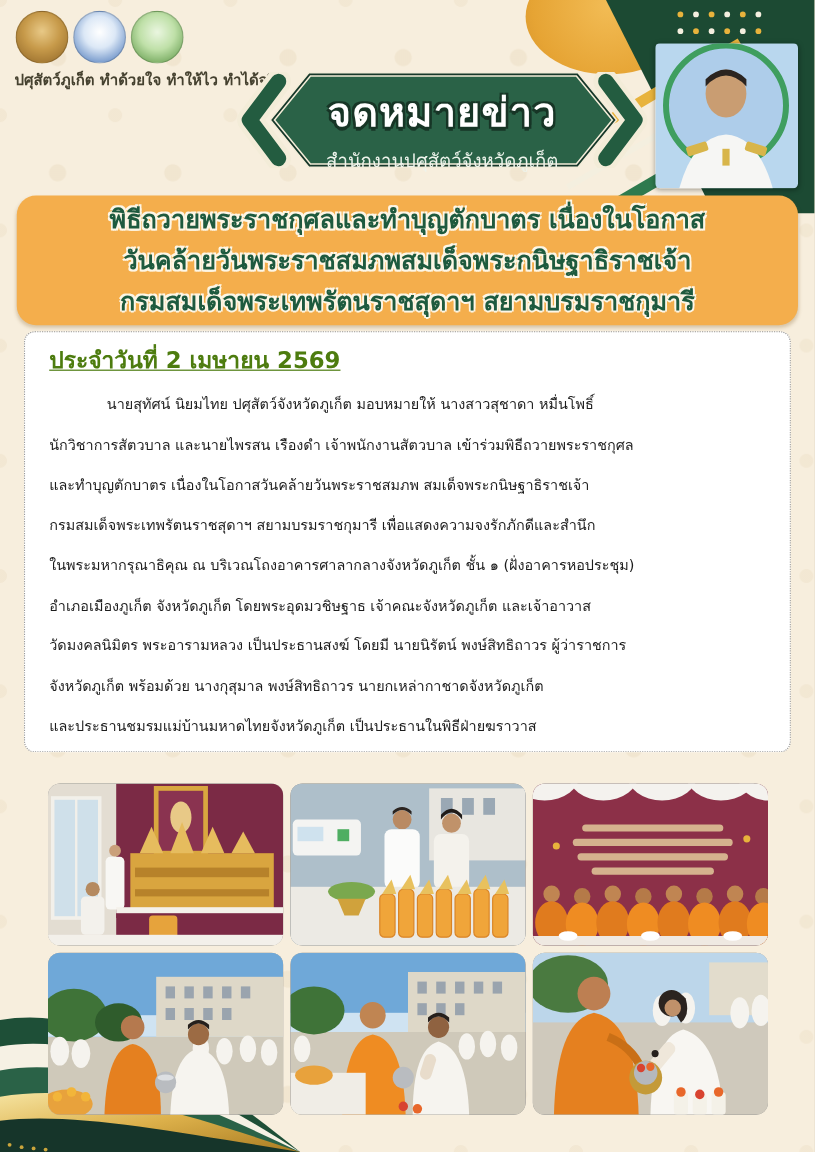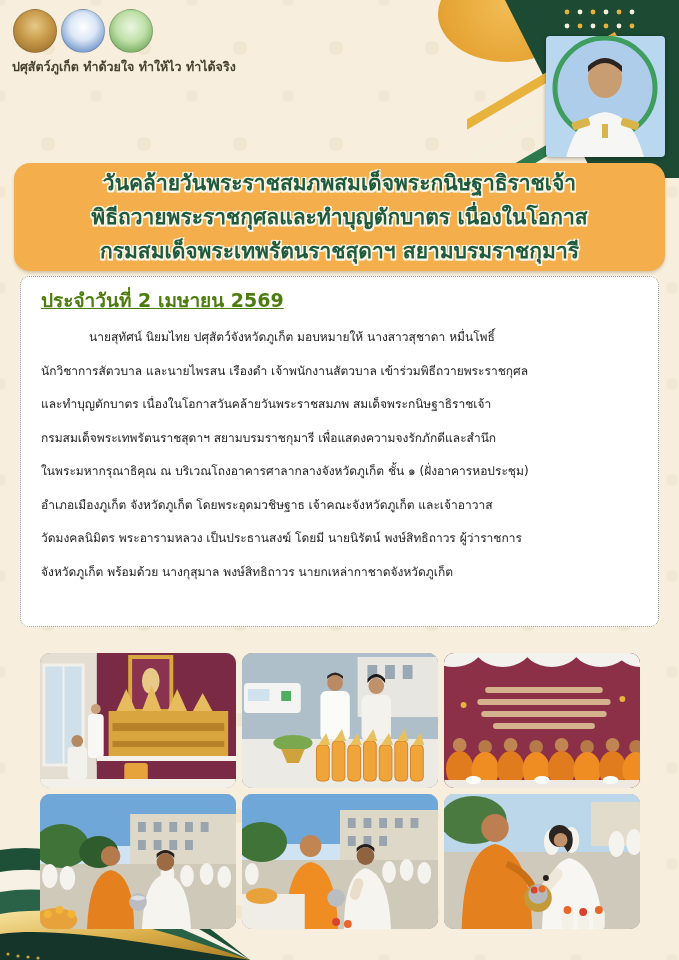--- a/index.html
+++ b/index.html
@@ -97,50 +97,65 @@
   </div>
 
   <div class="abs logos">
     <div class="logo logo-dld"></div>
     <div class="logo logo-moac"></div>
     <div class="logo logo-green"></div>
   </div>
 
   <div class="abs tagline">ปศุสัตว์ภูเก็ต ทำด้วยใจ ทำให้ไว ทำได้จริง</div>
 
+  <div class="abs banner-wrap">
+    <svg viewBox="0 0 345 80" preserveAspectRatio="none">
+      <path d="M36,8 L12,40 L36,72" stroke="#f3ecd8" stroke-width="21" fill="none" stroke-linejoin="round" stroke-linecap="round"></path>
+      <path d="M36,8 L12,40 L36,72" stroke="#235c40" stroke-width="13" fill="none" stroke-linejoin="round" stroke-linecap="round"></path>
+      <path d="M309,8 L333,40 L309,72" stroke="#f3ecd8" stroke-width="21" fill="none" stroke-linejoin="round" stroke-linecap="round"></path>
+      <path d="M309,8 L333,40 L309,72" stroke="#235c40" stroke-width="13" fill="none" stroke-linejoin="round" stroke-linecap="round"></path>
+      <polygon points="62,2 285,2 316,40 285,78 62,78 31,40" fill="#2a6247" stroke="#f3ecd8" stroke-width="4"></polygon>
+      <polygon points="62,2 285,2 316,40 285,78 62,78 31,40" fill="none" stroke="#17382a" stroke-width="1.5"></polygon>
+    </svg>
+    <div class="banner-text">
+      <div class="banner-title">จดหมายข่าว</div>
+      <div class="banner-subtitle">สำนักงานปศุสัตว์จังหวัดภูเก็ต</div>
+    </div>
+  </div>
 
   <div class="abs portrait" aria-label="ภาพข้าราชการชุดปกติขาว">
     <svg viewBox="0 0 119 121" preserveAspectRatio="none">
       <rect width="119" height="121" fill="#b9d7ee"></rect>
       <circle cx="59" cy="52" r="50" fill="#aecdea" stroke="#3f9e5f" stroke-width="5"></circle>
       <ellipse cx="59" cy="42" rx="17" ry="20" fill="#c99d72"></ellipse>
       <path d="M42,36 Q59,18 76,36 L76,30 Q59,14 42,30 Z" fill="#2b2420"></path>
       <path d="M20,121 Q32,78 59,76 Q86,78 98,121 Z" fill="#f6f6f4"></path>
       <rect x="26" y="84" width="18" height="8" rx="2" fill="#d8b54a" transform="rotate(-18 35 88)"></rect>
       <rect x="75" y="84" width="18" height="8" rx="2" fill="#d8b54a" transform="rotate(18 84 88)"></rect>
       <rect x="56" y="88" width="6" height="14" fill="#d8b54a"></rect>
     </svg>
   </div>
 
   <div class="abs headline-box">
+    <div class="headline-line">พิธีถวายพระราชกุศลและทำบุญตักบาตร เนื่องในโอกาส</div>
     <div class="headline-line">วันคล้ายวันพระราชสมภพสมเด็จพระกนิษฐาธิราชเจ้า</div>
-    <div class="headline-line">พิธีถวายพระราชกุศลและทำบุญตักบาตร เนื่องในโอกาส</div>
     <div class="headline-line">กรมสมเด็จพระเทพรัตนราชสุดาฯ สยามบรมราชกุมารี</div>
   </div>
 
   <div class="abs article-box">
     <div class="date-line">ประจำวันที่ 2 เมษายน 2569</div>
     <div class="body-line indent">นายสุทัศน์ นิยมไทย  ปศุสัตว์จังหวัดภูเก็ต มอบหมายให้ นางสาวสุชาดา  หมื่นโพธิ์</div>
     <div class="body-line">นักวิชาการสัตวบาล และนายไพรสน  เรืองดำ เจ้าพนักงานสัตวบาล เข้าร่วมพิธีถวายพระราชกุศล</div>
     <div class="body-line">และทำบุญตักบาตร เนื่องในโอกาสวันคล้ายวันพระราชสมภพ สมเด็จพระกนิษฐาธิราชเจ้า</div>
     <div class="body-line">กรมสมเด็จพระเทพรัตนราชสุดาฯ สยามบรมราชกุมารี เพื่อแสดงความจงรักภักดีและสำนึก</div>
     <div class="body-line">ในพระมหากรุณาธิคุณ  ณ บริเวณโถงอาคารศาลากลางจังหวัดภูเก็ต ชั้น ๑ (ฝั่งอาคารหอประชุม)</div>
     <div class="body-line">อำเภอเมืองภูเก็ต จังหวัดภูเก็ต  โดยพระอุดมวชิษฐาธ เจ้าคณะจังหวัดภูเก็ต และเจ้าอาวาส</div>
     <div class="body-line">วัดมงคลนิมิตร พระอารามหลวง  เป็นประธานสงฆ์ โดยมี นายนิรัตน์  พงษ์สิทธิถาวร ผู้ว่าราชการ</div>
     <div class="body-line">จังหวัดภูเก็ต พร้อมด้วย นางกุสุมาล พงษ์สิทธิถาวร นายกเหล่ากาชาดจังหวัดภูเก็ต</div>
+    <div class="body-line">และประธานชมรมแม่บ้านมหาดไทยจังหวัดภูเก็ต เป็นประธานในพิธีฝ่ายฆราวาส</div>
   </div>
 
   <div class="abs photos">
 
     <div class="photo" aria-label="โต๊ะหมู่บูชาพระฉายาลักษณ์ ผ้าระบายสีม่วงแดง เจ้าหน้าที่ชุดขาว">
       <svg viewBox="0 0 200 135" preserveAspectRatio="none">
         <rect width="200" height="135" fill="#e3ddd2"></rect>
         <rect x="4" y="12" width="40" height="100" fill="#cfe0ea" stroke="#f2f0ea" stroke-width="3"></rect>
         <line x1="24" y1="12" x2="24" y2="112" stroke="#f2f0ea" stroke-width="2"></line>
         <rect x="58" y="0" width="142" height="112" fill="#7b2a45"></rect>

